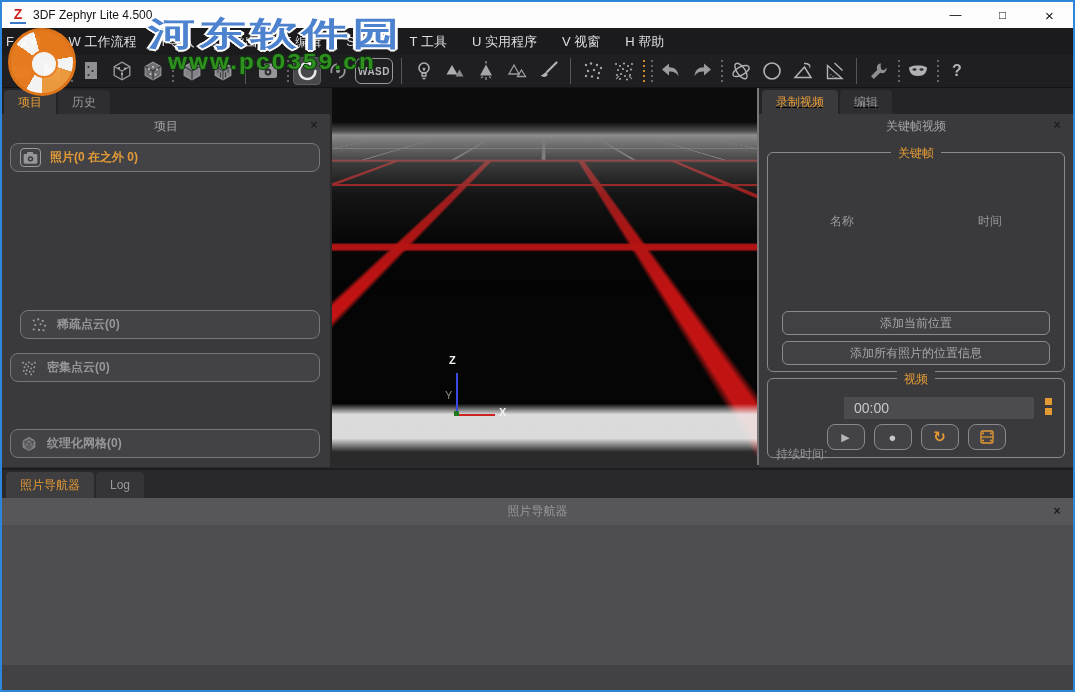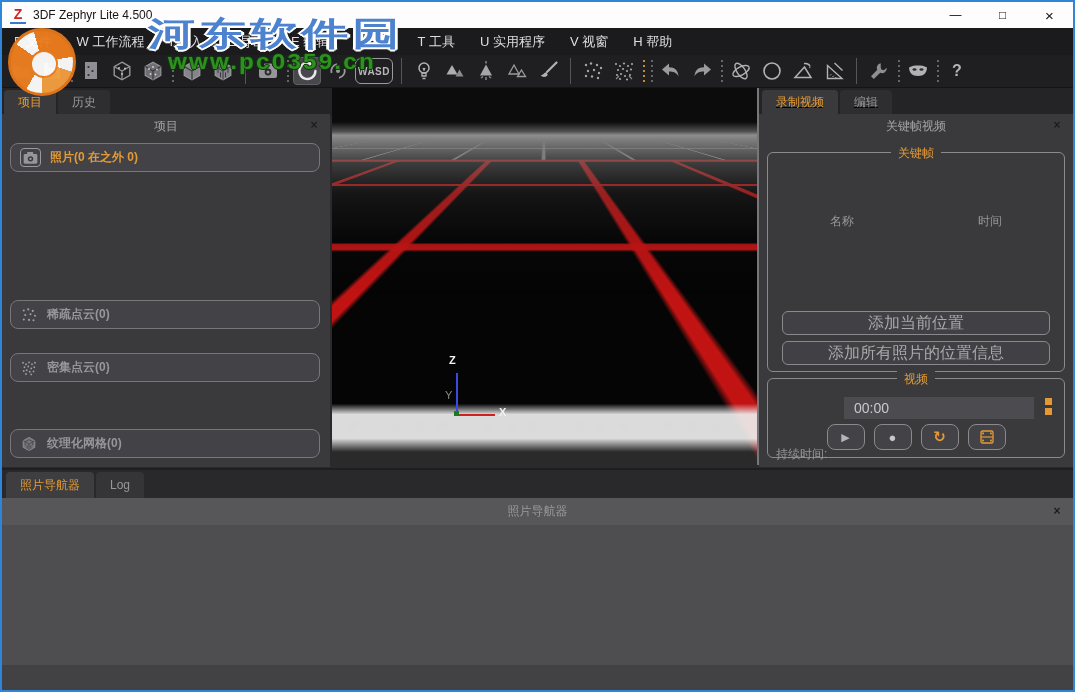--- a/index.html
+++ b/index.html
@@ -6,21 +6,21 @@
   #window{position:relative;width:1075px;height:692px;box-sizing:border-box;border:2px solid #2e86d8;
     background:#2a2a2c;font-family:"Liberation Sans","DejaVu Sans",sans-serif;overflow:hidden;
     -webkit-font-smoothing:antialiased;}
   
   .titlebar{position:absolute;left:0;top:0;width:100%;height:26px;background:#fdfdfd;display:flex;align-items:center;padding-left:8px;box-sizing:border-box;}
   .app-icon{width:16px;height:16px;margin-right:7px;font-weight:bold;font-size:14px;color:#cc2222;line-height:16px;text-align:center;border-bottom:2px solid #3a78c8;}
   .app-title{font-size:12px;color:#151515;}
   .winctl{margin-left:auto;display:flex;height:100%;}
   .winctl div{width:47px;height:100%;display:flex;align-items:center;justify-content:center;font-size:12px;color:#111;cursor:default;}
   
-  .menubar{position:absolute;left:0;top:26px;width:100%;height:27px;background:#1b1b1d;display:flex;align-items:center;gap:25px;padding-left:12px;box-sizing:border-box;}
+  .menubar{position:absolute;left:0;top:26px;width:100%;height:27px;background:#1b1b1d;display:flex;align-items:center;gap:25px;padding-left:4px;box-sizing:border-box;}
   .menu-item{font-size:13px;color:#dedee0;white-space:nowrap;}
   
   .toolbar{position:absolute;left:0;top:53px;width:100%;height:33px;background:#1f1f22;display:flex;align-items:center;gap:3px;padding-left:5px;box-sizing:border-box;border-bottom:1px solid #141416;}
   .tbtn{width:28px;height:28px;display:flex;align-items:center;justify-content:center;flex:0 0 auto;}
   .tbtn.active{background:#47474c;border:1px solid #5e5e63;border-radius:4px;box-sizing:border-box;}
   .grip{width:5px;height:22px;flex:0 0 auto;background-image:repeating-linear-gradient(to bottom,#66666a 0 2px,transparent 2px 5px);background-size:2px 100%;background-repeat:no-repeat;background-position:center;}
   .grip.orange{background-image:repeating-linear-gradient(to bottom,#c98a2e 0 2px,transparent 2px 5px);}
   .vsep{width:1px;height:26px;background:#55555a;margin:0 5px;flex:0 0 auto;}
   .wasd-btn{width:36px;height:24px;border:1.5px solid #9b9b9e;border-radius:6px;display:flex;align-items:center;justify-content:center;color:#b8b8bb;font-size:10px;font-weight:bold;letter-spacing:.5px;flex:0 0 auto;}
   .help-txt{font-size:16px;font-weight:bold;color:#b5b5b8;}
@@ -31,21 +31,21 @@
   .tab{height:24px;padding:0 14px;display:flex;align-items:center;font-size:12px;border-radius:4px 4px 0 0;background:#2e2e31;color:#98989b;}
   .tab.active{background:#3a3a3d;color:#e39a35;}
   .panel{position:absolute;background:#3a3a3d;}
   .panel-header{height:24px;line-height:24px;text-align:center;color:#a3a3a6;font-size:12px;position:relative;}
   .px{position:absolute;right:9px;top:4px;width:14px;height:14px;line-height:14px;text-align:center;color:#1d1d1f;font-weight:bold;font-size:12px;}
   .lp-item{position:absolute;left:8px;right:10px;height:29px;background:#434347;border:1px solid #77777b;border-radius:8px;display:flex;align-items:center;gap:9px;padding:0 9px;color:#97979b;font-size:12px;box-sizing:border-box;font-weight:bold;}
   .lp-item .lbl{white-space:nowrap;}
   .lp-item.accent .lbl{color:#e39a35;}
   .groupbox{position:absolute;border:1px solid #8a8a8e;border-radius:6px;}
   .gb-label{position:absolute;top:-8px;left:50%;transform:translateX(-50%);background:#3a3a3d;padding:0 7px;color:#e39a35;font-size:12px;white-space:nowrap;}
-  .rp-btn{position:absolute;left:14px;right:14px;height:22px;background:#414145;border:1px solid #8a8a8e;border-radius:6px;color:#a8a8ab;font-size:16px;display:flex;align-items:center;justify-content:center;}
+  .rp-btn{position:absolute;left:14px;right:14px;height:22px;background:#414145;border:1px solid #8a8a8e;border-radius:6px;color:#a8a8ab;font-size:12px;display:flex;align-items:center;justify-content:center;}
   .cols{position:absolute;top:16px;left:0;right:0;display:flex;color:#97979a;font-size:12px;margin-top:44px;}
   .cols span{flex:1;text-align:center;}
   .vbtn{width:38px;height:26px;background:#434347;border:1px solid #8a8a8e;border-radius:8px;display:flex;align-items:center;justify-content:center;box-sizing:border-box;}
   .duration-field{position:absolute;left:76px;right:30px;top:18px;height:22px;background:#4c4c50;color:#c9c9cc;font-size:14px;display:flex;align-items:center;padding-left:10px;}
   .spin{position:absolute;right:12px;width:7px;height:7px;background:#e39a35;}
   
   .viewport{position:absolute;left:330px;top:86px;width:425px;height:377px;background:#0b0b0b;overflow:hidden;}
   .scene{position:absolute;inset:0;perspective:300px;perspective-origin:50% 45px;}
   .ground{position:absolute;left:50%;margin-left:-1250px;top:47px;width:2500px;height:2600px;transform-origin:50% 0;transform:rotateX(85deg);background:#070707;
     background-image:repeating-linear-gradient(rgba(214,214,214,.72) 0 2px,transparent 2px 48px),
@@ -331,21 +331,21 @@
       <span style="border:1px solid #9a9a9d;border-radius:4px;padding:1px;display:flex;">
           <svg width="17" height="15" viewBox="0 0 24 22">
             <rect x="2" y="6" width="20" height="14" rx="2" fill="#96969a"></rect>
             <rect x="7" y="3" width="9" height="4" rx="1" fill="#96969a"></rect>
             <circle cx="12" cy="13" r="4" fill="#3a3a3d"></circle>
             <circle cx="12" cy="13" r="1.8" fill="#96969a"></circle>
           </svg>
         </span>
       <span class="lbl">照片(0 在之外 0)</span>
     </div>
-    <div class="lp-item" style="top:186px;">
+    <div class="lp-item" style="top:196px;margin-left:10px;">
       <span>
           <svg width="18" height="18" viewBox="0 0 24 24">
             <g fill="#a0a0a3">
               <circle cx="5" cy="6" r="1.4"></circle>
               <circle cx="11" cy="4.5" r="1.4"></circle>
               <circle cx="17" cy="6.5" r="1.4"></circle>
               <circle cx="7" cy="12" r="1.4"></circle>
               <circle cx="14" cy="11" r="1.4"></circle>
               <circle cx="20" cy="13" r="1.4"></circle>
               <circle cx="5" cy="18" r="1.4"></circle>

